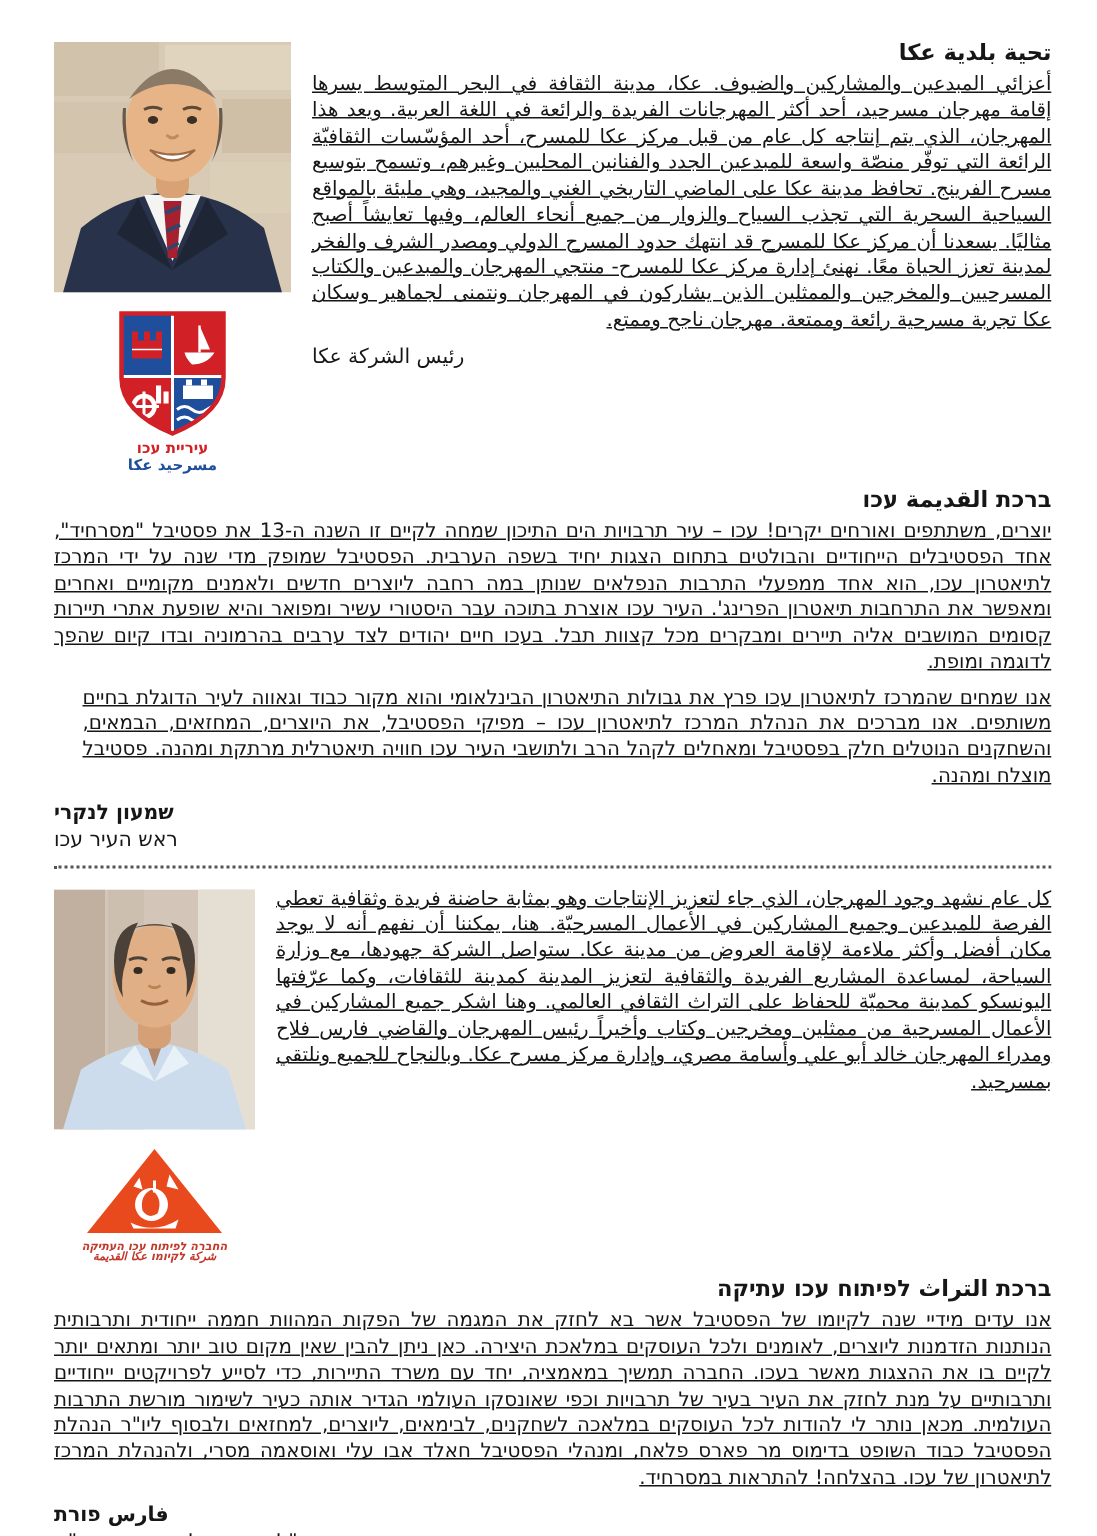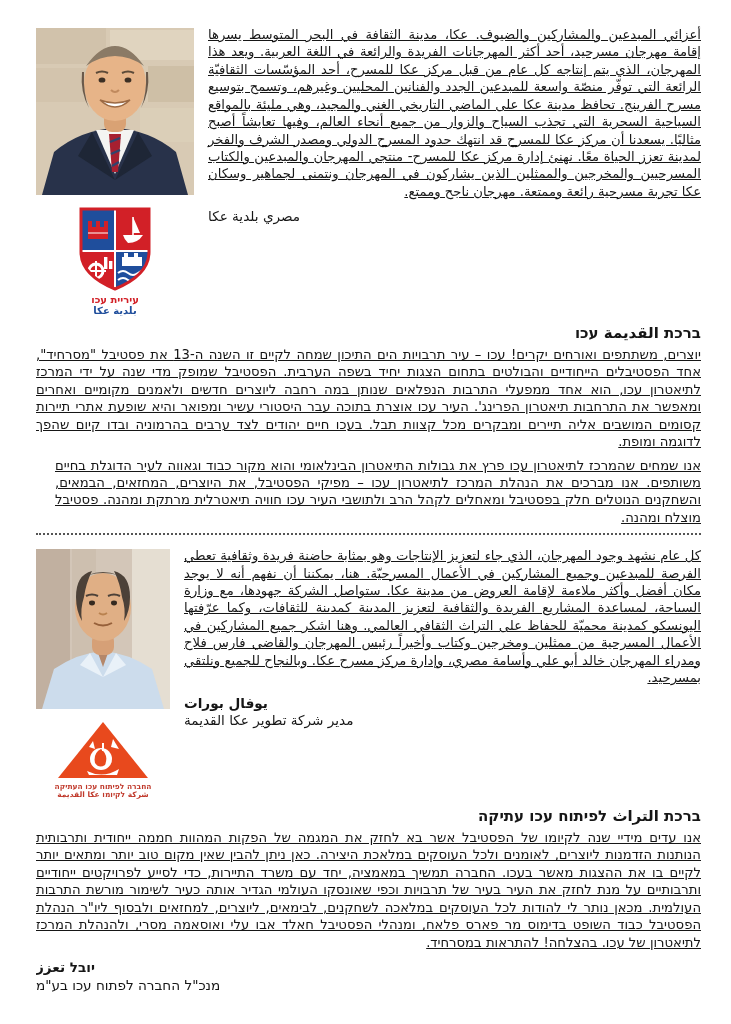--- a/index.html
+++ b/index.html
@@ -114,33 +114,38 @@
             <rect x="58" y="48" width="4" height="4" fill="#ffffff"></rect>
             <path d="M42,68 Q47,64 52,68 T62,68 T72,68" stroke="#ffffff" stroke-width="2" fill="none"></path>
             <path d="M42,75 Q47,71 52,75 T62,75 T72,75" stroke="#ffffff" stroke-width="2" fill="none"></path>
             <line x1="39" y1="4" x2="39" y2="84" stroke="#ffffff" stroke-width="2"></line>
             <line x1="5" y1="46" x2="73" y2="46" stroke="#ffffff" stroke-width="2"></line>
           </g>
           <path d="M39,4 L73,4 L73,47 Q73,70 39,84 Q5,70 5,47 L5,4 Z" fill="none" stroke="#d22027" stroke-width="3"></path>
         </svg>
         <div class="logo-caption">
           <div class="cap-he" style="color: rgb(210, 32, 39);">עיריית עכו</div>
-          <div class="cap-ar" style="color: rgb(31, 78, 156);">بلدية عكا</div>
+          <div class="cap-ar" style="color: rgb(31, 78, 156);">مسرحيد عكا</div>
         </div>
       </div>
+      <h2 class="sec-title">تحية بلدية عكا</h2>
       <p class="body-text">أعزائي المبدعين والمشاركين والضيوف. عكا، مدينة الثقافة في البحر المتوسط يسرها إقامة مهرجان مسرحيد، أحد أكثر المهرجانات الفريدة والرائعة في اللغة العربية. ويعد هذا المهرجان، الذي يتم إنتاجه كل عام من قبل مركز عكا للمسرح، أحد المؤسّسات الثقافيّة الرائعة التي توفّر منصّة واسعة للمبدعين الجدد والفنانين المحليين وغيرهم، وتسمح بتوسيع مسرح الفرينج. تحافظ مدينة عكا على الماضي التاريخي الغني والمجيد، وهي مليئة بالمواقع السياحية السحرية التي تجذب السياح والزوار من جميع أنحاء العالم، وفيها تعايشاً أصبح مثاليًا. يسعدنا أن مركز عكا للمسرح قد انتهك حدود المسرح الدولي ومصدر الشرف والفخر لمدينة تعزز الحياة معًا. نهنئ إدارة مركز عكا للمسرح- منتجي المهرجان والمبدعين والكتاب المسرحيين والمخرجين والممثلين الذين يشاركون في المهرجان ونتمنى لجماهير وسكان عكا تجربة مسرحية رائعة وممتعة. مهرجان ناجح وممتع.</p>
       <div class="signature indent">
-        <div class="sig-role">مصري بلدية عكا</div>
+        <div class="sig-role">رئيس الشركة عكا</div>
       </div>
     </div>
 
     <div class="section">
       <h2 class="sec-title">ברכת القديمة עכו</h2>
       <p class="body-text">יוצרים, משתתפים ואורחים יקרים! עכו – עיר תרבויות הים התיכון שמחה לקיים זו השנה ה-13 את פסטיבל "מסרחיד", אחד הפסטיבלים הייחודיים והבולטים בתחום הצגות יחיד בשפה הערבית. הפסטיבל שמופק מדי שנה על ידי המרכז לתיאטרון עכו, הוא אחד ממפעלי התרבות הנפלאים שנותן במה רחבה ליוצרים חדשים ולאמנים מקומיים ואחרים ומאפשר את התרחבות תיאטרון הפרינג'. העיר עכו אוצרת בתוכה עבר היסטורי עשיר ומפואר והיא שופעת אתרי תיירות קסומים המושבים אליה תיירים ומבקרים מכל קצוות תבל. בעכו חיים יהודים לצד ערבים בהרמוניה ובדו קיום שהפך לדוגמה ומופת.</p>
       <p class="body-text">אנו שמחים שהמרכז לתיאטרון עכו פרץ את גבולות התיאטרון הבינלאומי והוא מקור כבוד וגאווה לעיר הדוגלת בחיים משותפים. אנו מברכים את הנהלת המרכז לתיאטרון עכו – מפיקי הפסטיבל, את היוצרים, המחזאים, הבמאים, והשחקנים הנוטלים חלק בפסטיבל ומאחלים לקהל הרב ולתושבי העיר עכו חוויה תיאטרלית מרתקת ומהנה. פסטיבל מוצלח ומהנה.</p>
+      <div class="signature">
+        <div class="sig-name">שמעון לנקרי</div>
+        <div class="sig-role">ראש העיר עכו</div>
+      </div>
       <div class="dotted-sep"></div>
     </div>
 
     <div class="section">
       <div class="photo-frame">
         <svg width="134" height="160" viewBox="0 0 134 160">
           <rect width="134" height="160" fill="#d3c6b8"></rect>
           <rect x="0" y="0" width="34" height="160" fill="#b9a795" opacity="0.7"></rect>
           <rect x="96" y="0" width="38" height="160" fill="#e7e0d5" opacity="0.9"></rect>
           <rect x="36" y="0" width="24" height="160" fill="#c8b8a6" opacity="0.5"></rect>
@@ -158,46 +163,42 @@
           <path d="M52,26 Q67,20 82,26 Q74,24 67,24 Q60,24 52,26 Z" fill="#5a4e42"></path>
 
           <ellipse cx="56" cy="54" rx="3" ry="2.4" fill="#352a20"></ellipse>
           <ellipse cx="78" cy="54" rx="3" ry="2.4" fill="#352a20"></ellipse>
           <path d="M50,47 Q56,44 62,47" stroke="#4c4138" stroke-width="2" fill="none"></path>
           <path d="M72,47 Q78,44 84,47" stroke="#4c4138" stroke-width="2" fill="none"></path>
           <path d="M63,64 Q67,67 71,64" stroke="#b9824f" stroke-width="1.8" fill="none"></path>
           <path d="M58,74 Q67,79 76,74" stroke="#96603a" stroke-width="2" fill="none"></path>
         </svg>
       </div>
-      <div class="logo-block" style="width:134px;">
+      <div class="logo-block" style="width:134px;font-style:italic;">
         <svg width="96" height="62" viewBox="0 0 96 62">
           <path d="M48,3 L93,59 L3,59 Z" fill="#e8491d"></path>
           <circle cx="46" cy="40" r="11" fill="#ffffff"></circle>
           <path d="M46,30 Q54,36 50,46 Q44,50 40,44 Q38,34 46,30 Z" fill="#e8491d"></path>
           <path d="M32,52 Q48,60 64,50 L62,56 L34,56 Z" fill="#ffffff"></path>
           <polygon points="58,20 64,30 56,28" fill="#ffffff"></polygon>
           <polygon points="34,28 38,22 40,30" fill="#ffffff"></polygon>
           <line x1="48" y1="24" x2="48" y2="32" stroke="#ffffff" stroke-width="2"></line>
         </svg>
         <div class="logo-caption tiny">
           <div class="cap-he" style="color: rgb(192, 57, 43);">החברה לפיתוח עכו העתיקה</div>
           <div class="cap-ar" style="color: rgb(192, 57, 43);">شركة לקיומו عكا القديمة</div>
         </div>
       </div>
       <p class="body-text">كل عام نشهد وجود المهرجان، الذي جاء لتعزيز الإنتاجات وهو بمثابة حاضنة فريدة وثقافية تعطي الفرصة للمبدعين وجميع المشاركين في الأعمال المسرحيّة. هنا، يمكننا أن نفهم أنه لا يوجد مكان أفضل وأكثر ملاءمة لإقامة العروض من مدينة عكا. ستواصل الشركة جهودها، مع وزارة السياحة، لمساعدة المشاريع الفريدة والثقافية لتعزيز المدينة كمدينة للثقافات، وكما عرّفتها اليونسكو كمدينة محميّة للحفاظ على التراث الثقافي العالمي. وهنا اشكر جميع المشاركين في الأعمال المسرحية من ممثلين ومخرجين وكتاب وأخيراً رئيس المهرجان والقاضي فارس فلاح ومدراء المهرجان خالد أبو علي وأسامة مصري، وإدارة مركز مسرح عكا. وبالنجاح للجميع ونلتقي بمسرحيد.</p>
-      <div class="signature indent">
-        <div class="sig-name">يوفال بورات</div>
-        <div class="sig-role">مدير شركة تطوير عكا القديمة</div>
-      </div>
     </div>
 
     <div class="section">
       <h2 class="sec-title">ברכת التراث לפיתוח עכו עתיקה</h2>
       <p class="body-text">אנו עדים מידיי שנה לקיומו של הפסטיבל אשר בא לחזק את המגמה של הפקות המהוות חממה ייחודית ותרבותית הנותנות הזדמנות ליוצרים, לאומנים ולכל העוסקים במלאכת היצירה. כאן ניתן להבין שאין מקום טוב יותר ומתאים יותר לקיים בו את ההצגות מאשר בעכו. החברה תמשיך במאמציה, יחד עם משרד התיירות, כדי לסייע לפרויקטים ייחודיים ותרבותיים על מנת לחזק את העיר בעיר של תרבויות וכפי שאונסקו העולמי הגדיר אותה כעיר לשימור מורשת התרבות העולמית. מכאן נותר לי להודות לכל העוסקים במלאכה לשחקנים, לבימאים, ליוצרים, למחזאים ולבסוף ליו"ר הנהלת הפסטיבל כבוד השופט בדימוס מר פארס פלאח, ומנהלי הפסטיבל חאלד אבו עלי ואוסאמה מסרי, ולהנהלת המרכז לתיאטרון של עכו. בהצלחה! להתראות במסרחיד.</p>
       <div class="signature">
-        <div class="sig-name">יובל تعزز</div>
+        <div class="sig-name">فارس פורת</div>
         <div class="sig-role">מנכ"ל החברה לפתוח עכו בע"מ</div>
       </div>
     </div>
 
   </div>
 
 </div>
 
 </body></html>

